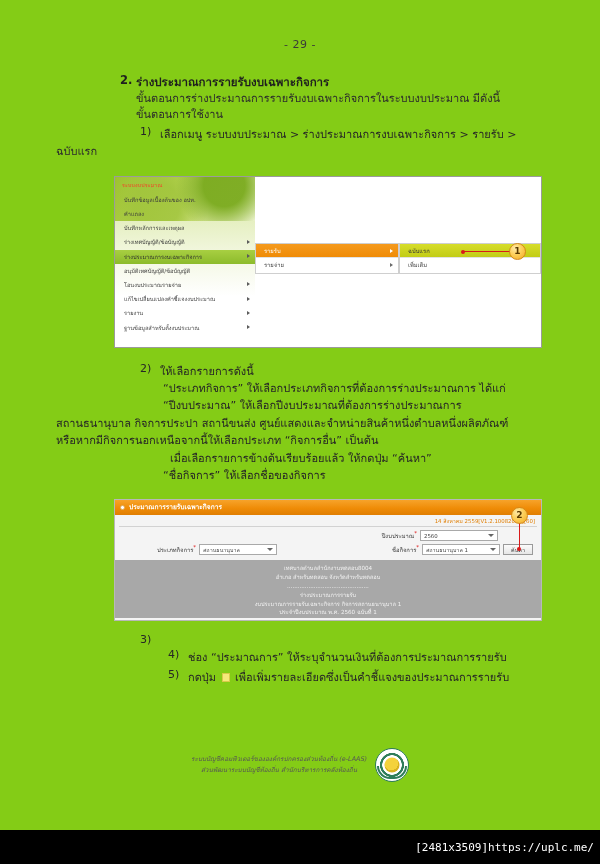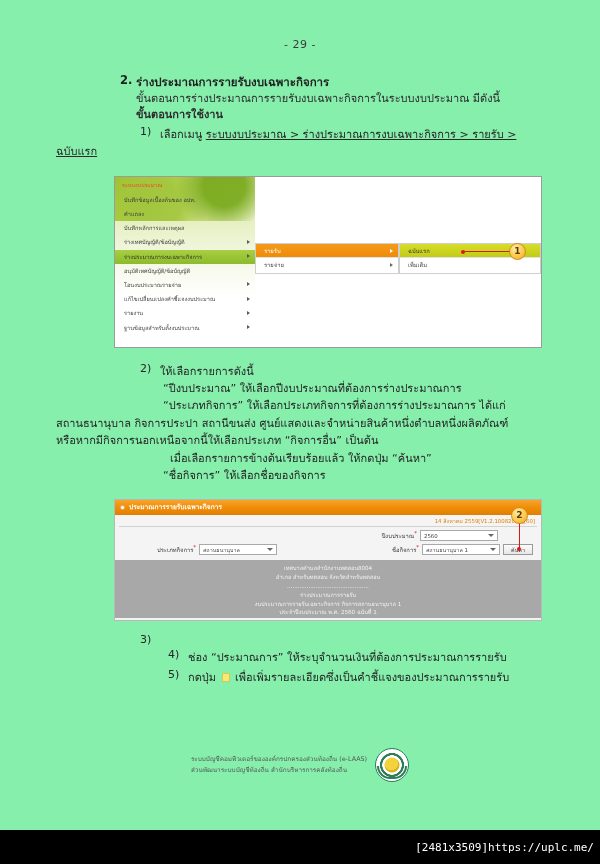--- a/index.html
+++ b/index.html
@@ -7,21 +7,21 @@
   body {
     width: 600px; height: 864px;
     background: #ffffff;
     font-family: "DejaVu Sans", "Liberation Sans", sans-serif;
     position: relative;
     overflow: hidden;
   }
   .page {
     position: absolute; left: 0; top: 0;
     width: 600px; height: 830px;
-    background: #86efac;
+    background: #84cc16;
     padding: 0;
   }
 
   
   .page-number {
     text-align: center;
     font-size: 11px;
     color: #3a3a3a;
     padding-top: 38px;
     letter-spacing: 0.5px;
@@ -38,22 +38,22 @@
   .sec-num { font-size: 11.5px; font-weight: bold; width: 16px; flex: none; color:#1f1f1f;}
   .sec-title { font-size: 11.5px; font-weight: bold; color:#1f1f1f; }
 
   .para {
     font-size: 11px;
     color: #2c2c2c;
     line-height: 1.45;
     margin-top: 0;
   }
   .indent-1 { padding-left: 108px; }
-  .bold { font-weight: bold; }
-  .u { text-decoration: underline; }
+  .bold { font-weight: normal; }
+  .u { }
   .full-w { padding-left: 28px; }
 
   .step-line { display: flex; padding-left: 112px; font-size: 11px; margin-top: 2px; }
   .step-no { width: 20px; flex: none; }
   .step-txt { flex: 1; }
 
   .hang { padding-left: 60px; font-size: 11px; line-height: 1.5; margin-top: 1px;}
   .hang2 { padding-left: 30px; font-size: 11px; line-height: 1.5; margin-top: 1px;}
 
   
@@ -240,21 +240,21 @@
   }
   .f-gray div { font-size: 5.6px; line-height: 1.58; white-space: nowrap; }
 
   
   .footer {
     position: absolute; left:0; bottom: 48px;
     width: 600px;
     display: flex; align-items: center; justify-content: center;
     gap: 8px;
   }
-  .footer-txt { text-align: left; font-size: 6.4px; color:#555; line-height:1.75; }
+  .footer-txt { text-align: center; font-size: 6.4px; color:#555; line-height:1.75;font-style:italic; }
   .logo {
     width: 34px; height: 34px; border-radius: 50%;
     background: radial-gradient(circle at 50% 50%, #ffffff 0 42%, #2e7d5a 44% 52%, #ffffff 54% 100%);
     border: 1.6px solid #2e7d5a;
     position: relative; flex: none;
   }
   .logo::before {
     content:""; position:absolute; left:50%; top:50%;
     transform: translate(-50%,-50%);
     width:15px;height:15px;border-radius:50%;
@@ -374,22 +374,22 @@
 
       <div class="lead-dot" style="left:346px; top:73px;"></div>
       <div class="lead" style="left:348px; top:74px; width:48px;"></div>
       <div class="callout" style="left:394px; top:66px;">1</div>
     </div>
 
     <div class="step-line" style="margin-top:14px;">
       <div class="step-no">2)</div>
       <div class="step-txt">ให้เลือกรายการดังนี้</div>
     </div>
+    <div class="hang" style="padding-left:135px;">“ประเภทกิจการ” ให้เลือกประเภทกิจการที่ต้องการร่างประมาณการ ได้แก่</div>
     <div class="hang" style="padding-left:135px;">“ปีงบประมาณ” ให้เลือกปีงบประมาณที่ต้องการร่างประมาณการ</div>
-    <div class="hang" style="padding-left:135px;">“ประเภทกิจการ” ให้เลือกประเภทกิจการที่ต้องการร่างประมาณการ ได้แก่</div>
     <div class="hang" style="padding-left:28px;">สถานธนานุบาล กิจการประปา สถานีขนส่ง ศูนย์แสดงและจำหน่ายสินค้าหนึ่งตำบลหนึ่งผลิตภัณฑ์</div>
     <div class="hang" style="padding-left:28px;">หรือหากมีกิจการนอกเหนือจากนี้ให้เลือกประเภท “กิจการอื่น” เป็นต้น</div>
     <div class="hang" style="padding-left:142px;">เมื่อเลือกรายการข้างต้นเรียบร้อยแล้ว ให้กดปุ่ม “ค้นหา”</div>
     <div class="hang" style="padding-left:135px;">“ชื่อกิจการ” ให้เลือกชื่อของกิจการ</div>
 
     <div class="shot2">
       <div class="f-head">
         <span class="bullet"></span>
         <span>ประมาณการรายรับเฉพาะกิจการ</span>
       </div>

